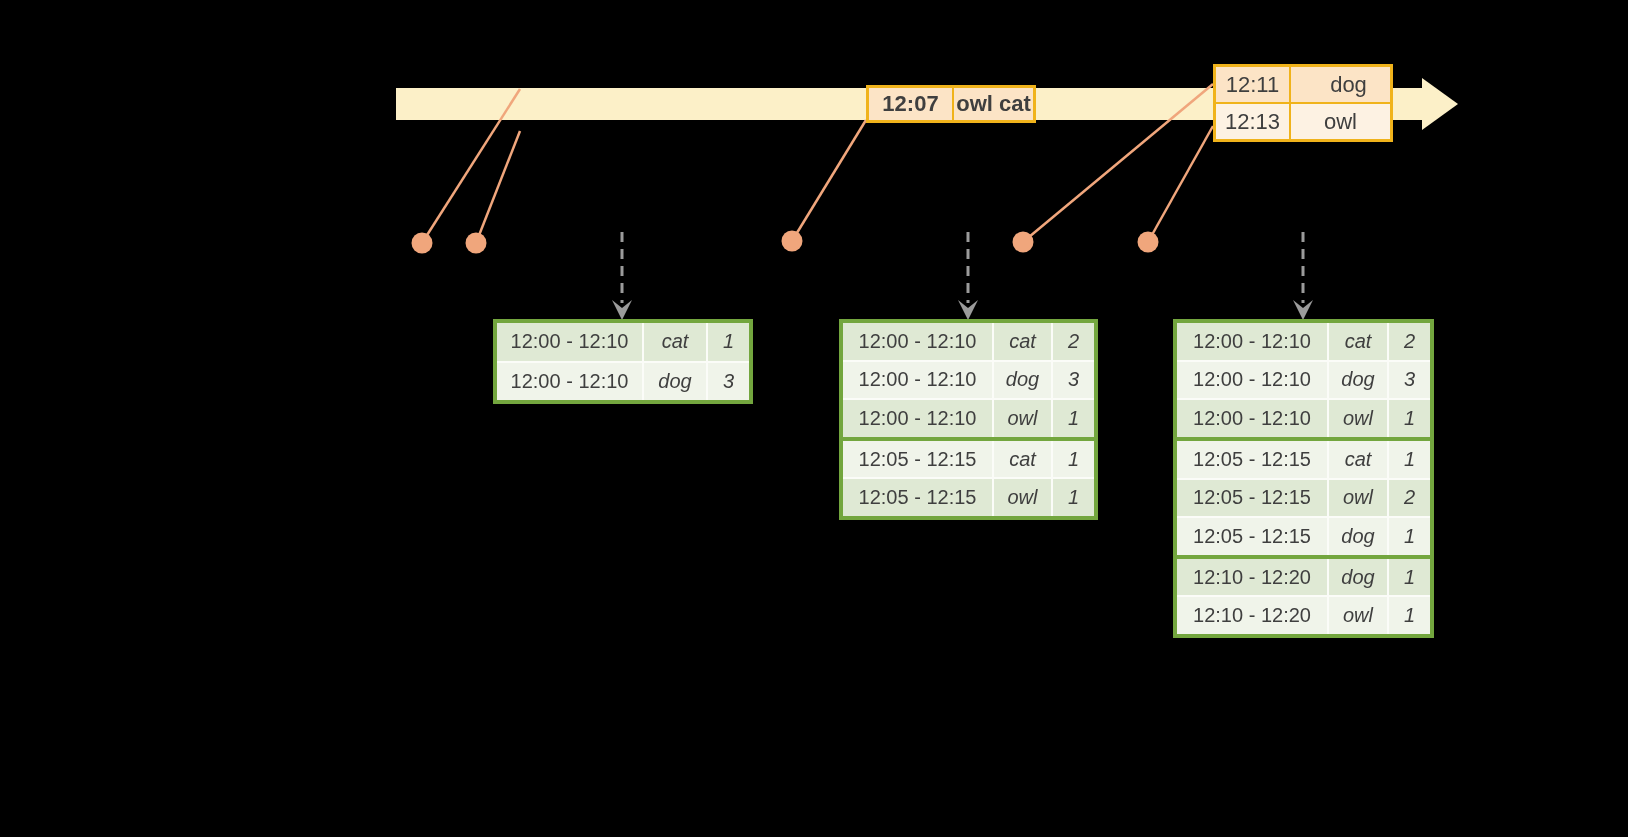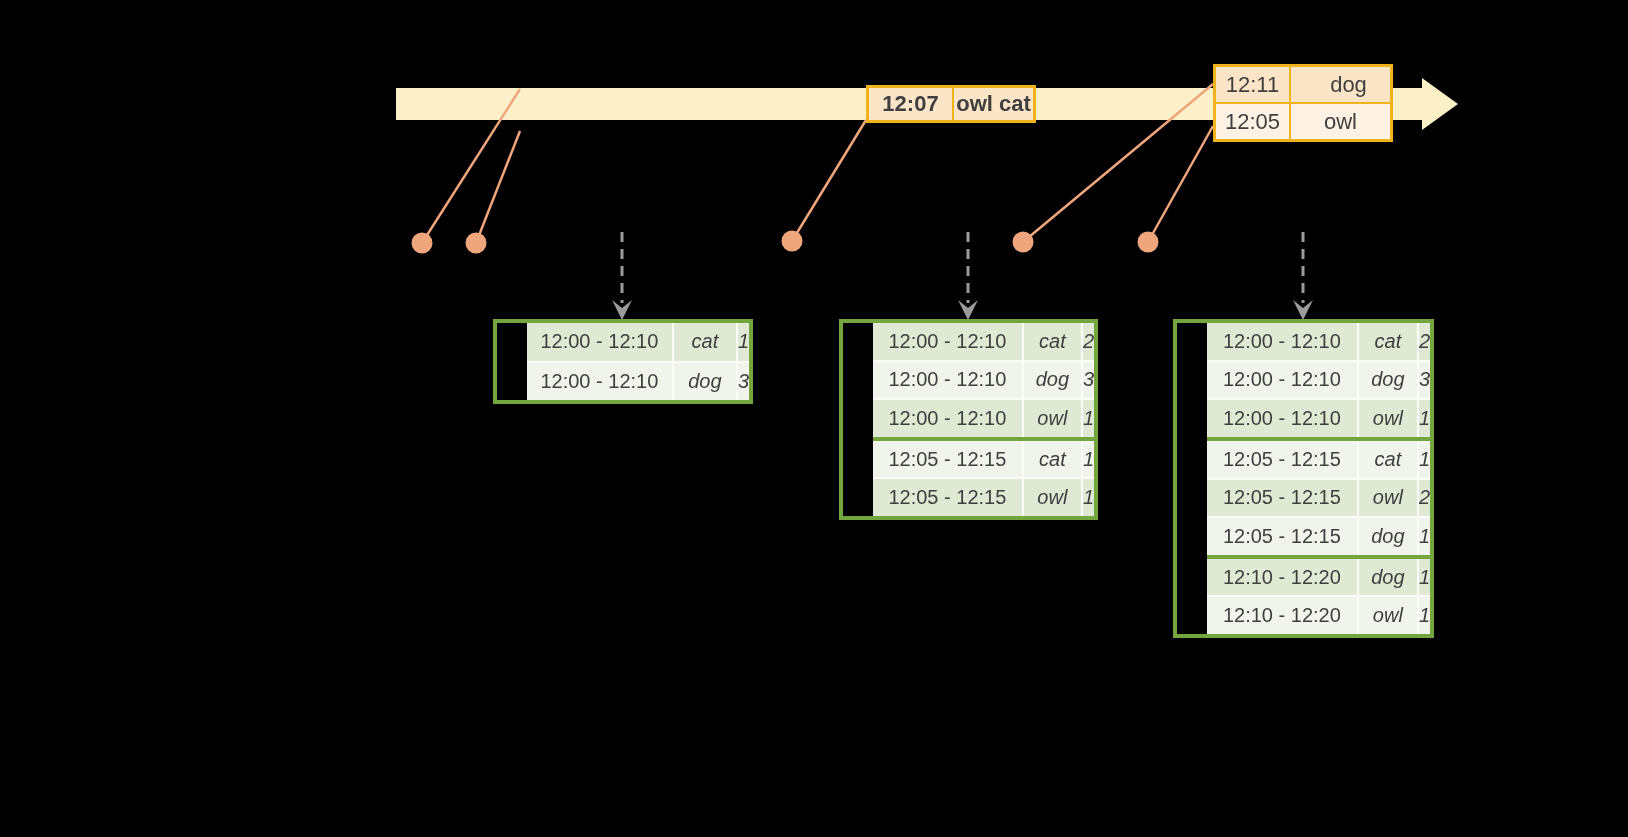--- a/index.html
+++ b/index.html
@@ -14,21 +14,21 @@
     position:absolute; box-sizing:border-box; display:flex; flex-direction:column;
     border:3px solid var(--orange-border,#f0b31b); font-size:22px;
   }
   .irow { flex:1; display:flex; }
   .irow.divided { border-top:2px solid var(--orange-border,#f0b31b); }
   .icell { display:flex; align-items:center; justify-content:center; }
   .icell.time { border-right:2px solid var(--orange-border,#f0b31b); }
   .icell.words { flex:1; }
   .rtable {
     position:absolute; box-sizing:border-box; display:flex; flex-direction:column;
-    border:4px solid var(--green-border,#73a63e); font-size:20px;align-items:flex-end;
+    border:4px solid var(--green-border,#73a63e); font-size:20px;
   }
   .rrow { flex:1; display:flex; }
   .rcell { display:flex; align-items:center; justify-content:center; }
   .rcell.word, .rcell.count { border-left:2px solid var(--divider-light,#fbfcf8);font-style:italic; }
   .rcell.count { flex:1; }
 </style>
 </head>
 <body>
 
 <div id="stage" style="--background: #000000; --band: #fcf0c8; --orange-border: #f0b31b; --orange-row-dark: #fce4c6; --orange-row-light: #fdf2e3; --salmon: #f0a67c; --green-border: #73a63e; --green-row-dark: #dfe9d4; --green-row-light: #f0f4ea; --divider-light: #fbfcf8; --gray-arrow: #9b9b9b; --text: #3f3f3f;">
@@ -57,21 +57,21 @@
         <div class="icell time" style="width: 83px;">12:07</div>
         <div class="icell words">owl cat</div>
       </div>
     </div>
     <div class="itable" style="left: 1213px; top: 64px; width: 180px; height: 78px;">
       <div class="irow" style="background: rgb(252, 228, 198); gap: 16px;">
         <div class="icell time" style="width: 73px;">12:11</div>
         <div class="icell words">dog</div>
       </div>
       <div class="irow divided" style="background: rgb(253, 242, 227);">
-        <div class="icell time" style="width: 73px;">12:05</div>
+        <div class="icell time" style="width: 73px;">12:13</div>
         <div class="icell words">owl</div>
       </div>
     </div>
     <div class="rtable" style="left: 493px; top: 319px; width: 260px; height: 85px;">
       <div class="rrow" style="background: rgb(223, 233, 212);">
         <div class="rcell window" style="width: 145px;">12:00 - 12:10</div>
         <div class="rcell word" style="width: 62px;">cat</div>
         <div class="rcell count">1</div>
       </div>
       <div class="rrow" style="background: rgb(240, 244, 234); border-top: 2px solid rgb(251, 252, 248);">

